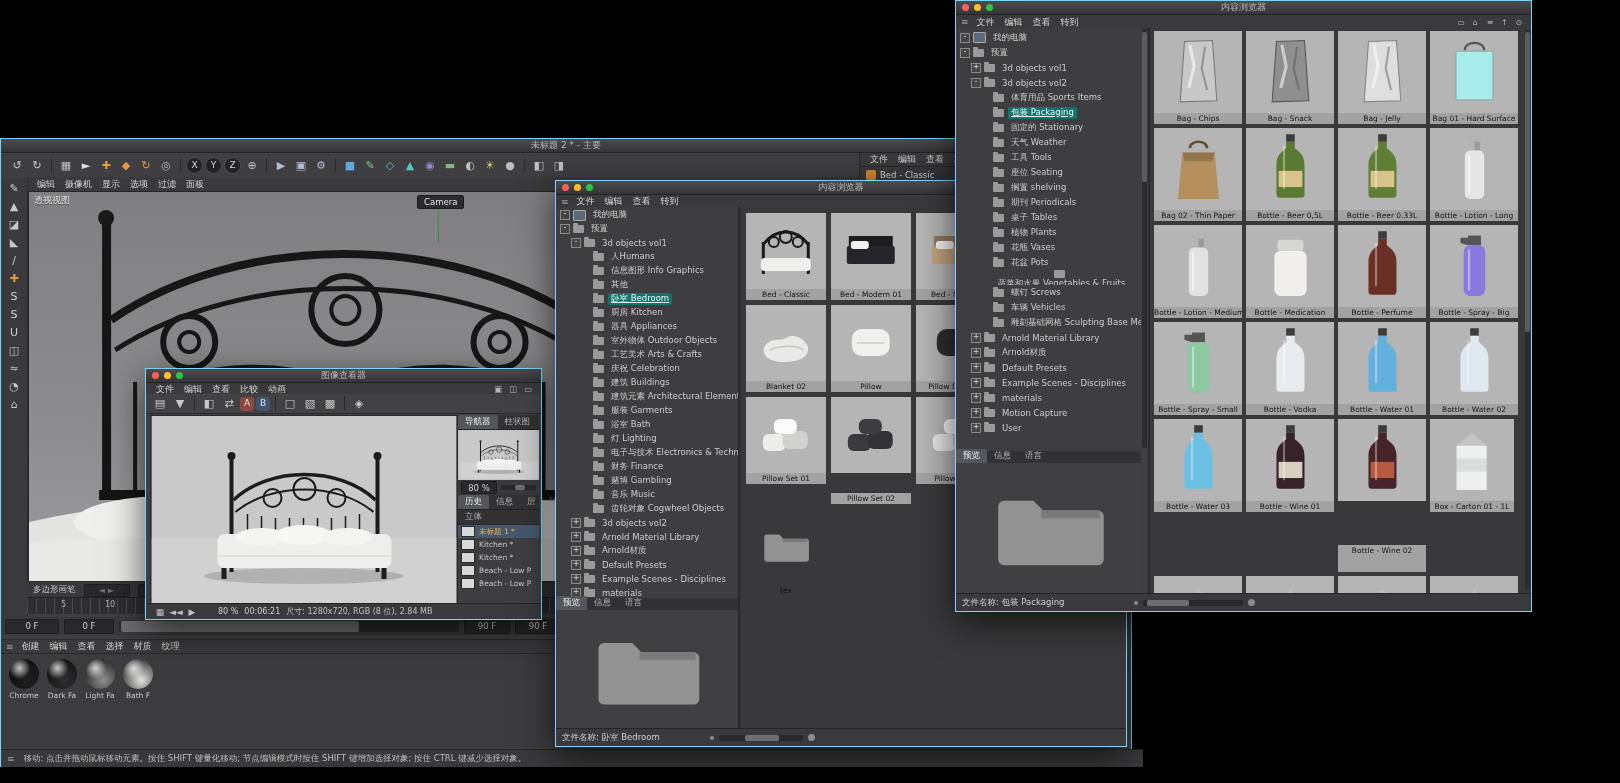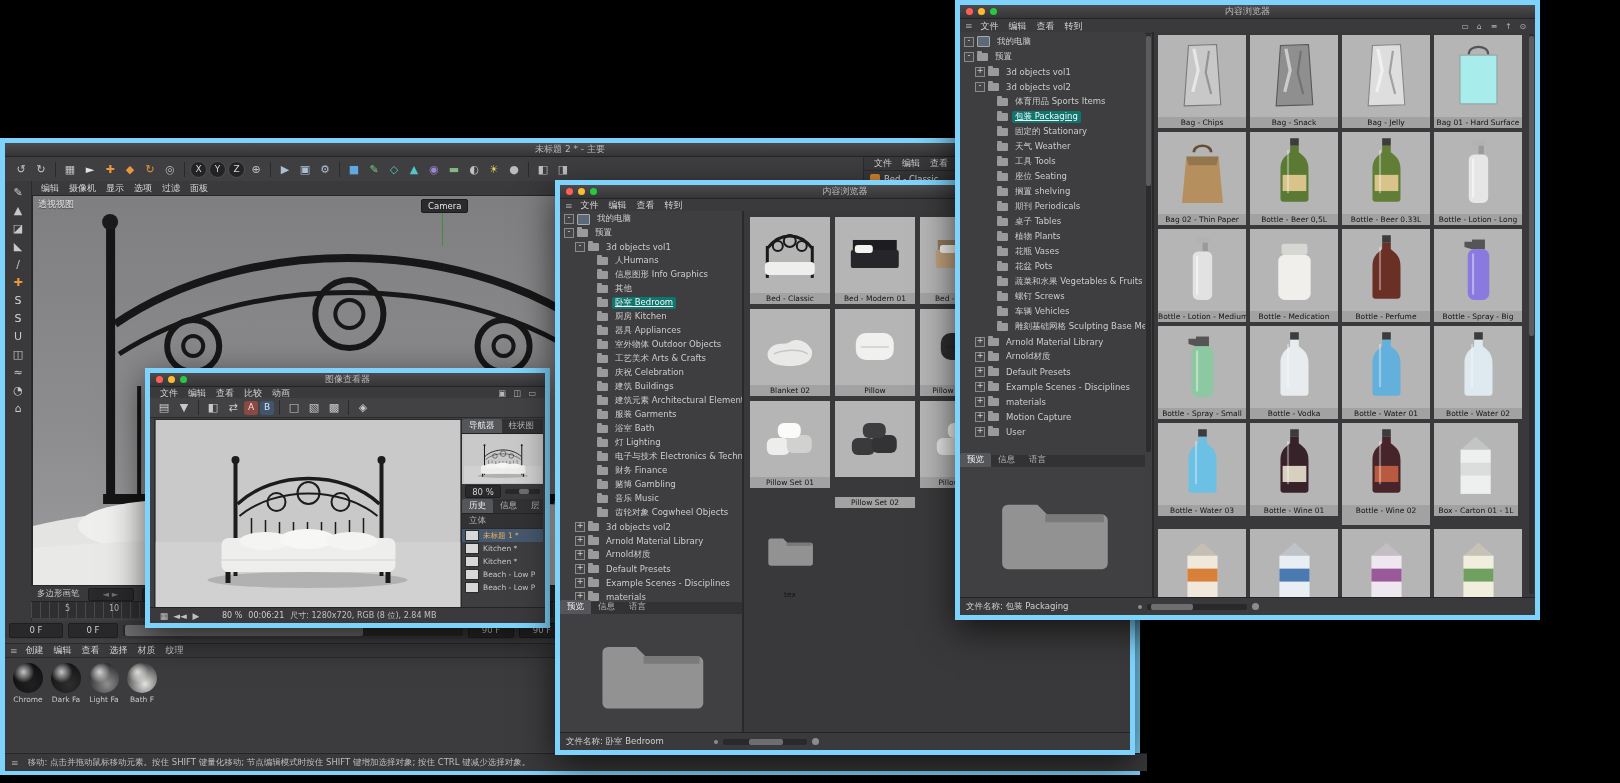--- a/index.html
+++ b/index.html
@@ -1,18 +1,18 @@
 <!DOCTYPE html>
 <html><head>
 <meta charset="utf-8">
 <style>
   html,body{margin:0;padding:0;background:#000;}
   #desktop{position:relative;width:1620px;height:783px;background:#000;overflow:hidden;
            font-family:"DejaVu Sans","Liberation Sans",sans-serif;-webkit-font-smoothing:antialiased;}
-  .window{position:absolute;background:#3f3f41;border:5px solid #7dd3fc;box-shadow:0 10px 34px rgba(0,0,0,.65);}
+  .window{position:absolute;background:#3f3f41;border:1px solid #7dd3fc;box-shadow:0 10px 34px rgba(0,0,0,.65);}
   .titlebar{position:relative;height:13px;background:linear-gradient(#4c4c4e,#353537);border-bottom:1px solid #242426;
             display:flex;align-items:center;justify-content:center;}
   .titlebar .title{font-size:9px;color:#b8b8b8;line-height:13px;white-space:nowrap;}
   .lights{position:absolute;left:6px;top:3px;display:flex;gap:5px;}
   .light{width:7px;height:7px;border-radius:50%;}
   .menubar{display:flex;align-items:center;background:#3a3a3c;border-bottom:1px solid #2a2a2c;height:14px;
            padding:0 5px;font-size:9px;color:#d4d4d4;white-space:nowrap;}
   .mi{padding:0 5px;cursor:default;}
   .burger{color:#9e9e9e;margin-right:3px;font-size:9px;}
   .iconrow{display:flex;align-items:center;}
@@ -788,21 +788,21 @@
         <div class="trow" style="height: 15px; padding-left: 26px;">
           <span class="discsp"></span>
           <span class="ficon"></span>
           <span class="tlabel">花瓶 Vases</span>
         </div>
         <div class="trow" style="height: 15px; padding-left: 26px;">
           <span class="discsp"></span>
           <span class="ficon"></span>
           <span class="tlabel">花盆 Pots</span>
         </div>
-        <div class="trow" style="height: 15px; padding-left: 26px;">
+        <div class="trow" style="height: 15px; padding-left: 26px; flex-direction: column;">
           <span class="discsp"></span>
           <span class="ficon"></span>
           <span class="tlabel">蔬菜和水果 Vegetables &amp; Fruits</span>
         </div>
         <div class="trow" style="height: 15px; padding-left: 26px;">
           <span class="discsp"></span>
           <span class="ficon"></span>
           <span class="tlabel">螺钉 Screws</span>
         </div>
         <div class="trow" style="height: 15px; padding-left: 26px;">
@@ -1046,21 +1046,21 @@
         </div>
         <div class="tile" style="width: 88px;">
           <div class="timg" style="height: 82px;">
             <svg viewBox="0 0 60 70" style="width:92%;height:92%" preserveAspectRatio="xMidYMid meet">
               <rect x="26" y="3" width="8" height="7" fill="#3c3c3c"></rect>
               <path d="M26,10 h8 v6 c7,5 9,9 9,16 v27 a3,3 0 0 1 -3,3 h-20 a3,3 0 0 1 -3,-3 v-27 c0,-7 2,-11 9,-16 z" fill="#46242a"></path>
               <rect x="19" y="37" width="22" height="15" fill="#b85a40"></rect>
               <path d="M24,14 v40" stroke="rgba(255,255,255,.35)" stroke-width="2"></path>
             </svg>
           </div>
-          <div class="tcap" style="height: 20px; line-height: 11px;">Bottle - Wine 02</div>
+          <div class="tcap" style="height: 27px; line-height: 11px; margin-top: 44px;">Bottle - Wine 02</div>
         </div>
         <div class="tile" style="width: 84px;">
           <div class="timg" style="height: 82px;">
             <svg viewBox="0 0 60 70" style="width:92%;height:92%" preserveAspectRatio="xMidYMid meet">
               <polygon points="16,22 30,10 44,22" fill="rgb(195,197,197)"></polygon>
               <rect x="16" y="22" width="28" height="41" fill="#eef0f0"></rect>
               <rect x="16" y="34" width="28" height="12" fill="rgba(0,0,0,.08)"></rect>
             </svg>
           </div>
           <div class="tcap" style="height: 11px; line-height: 11px;">Box - Carton 01 - 1L</div>

